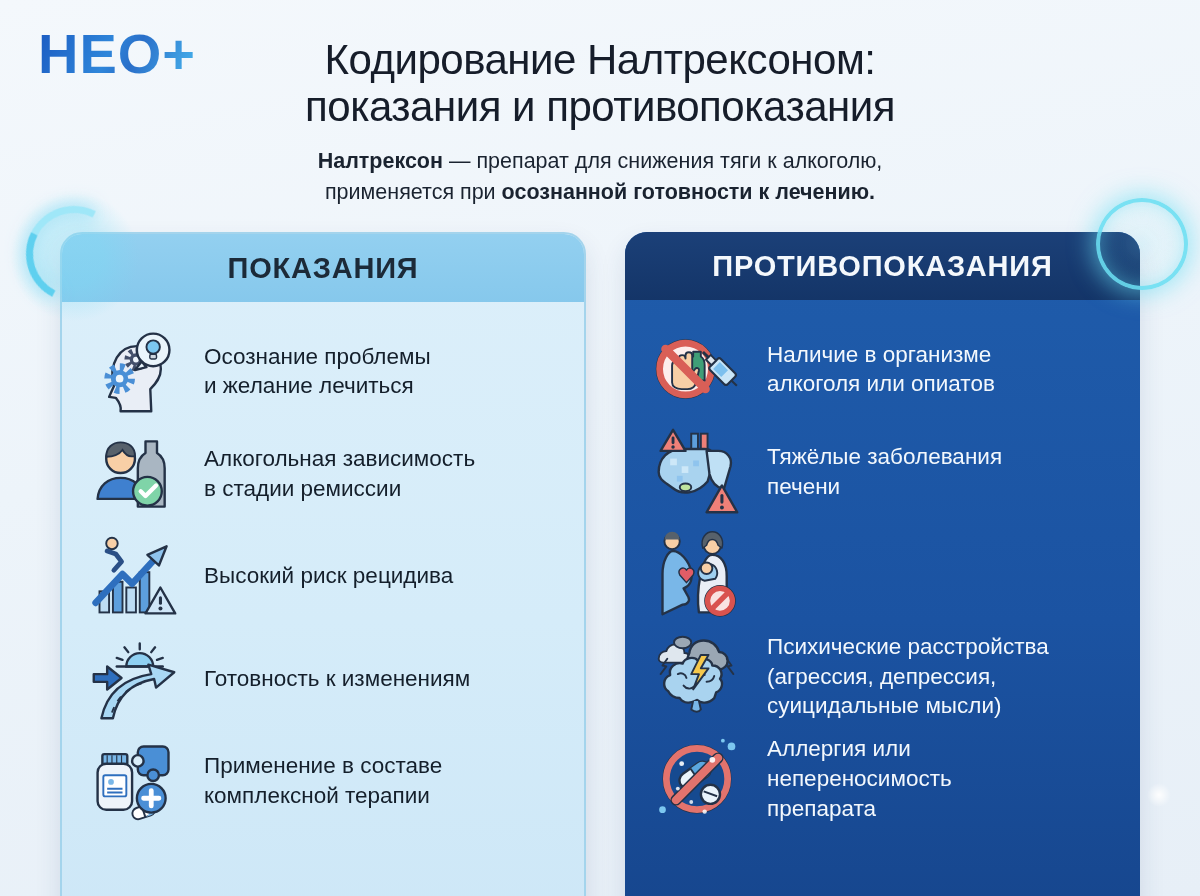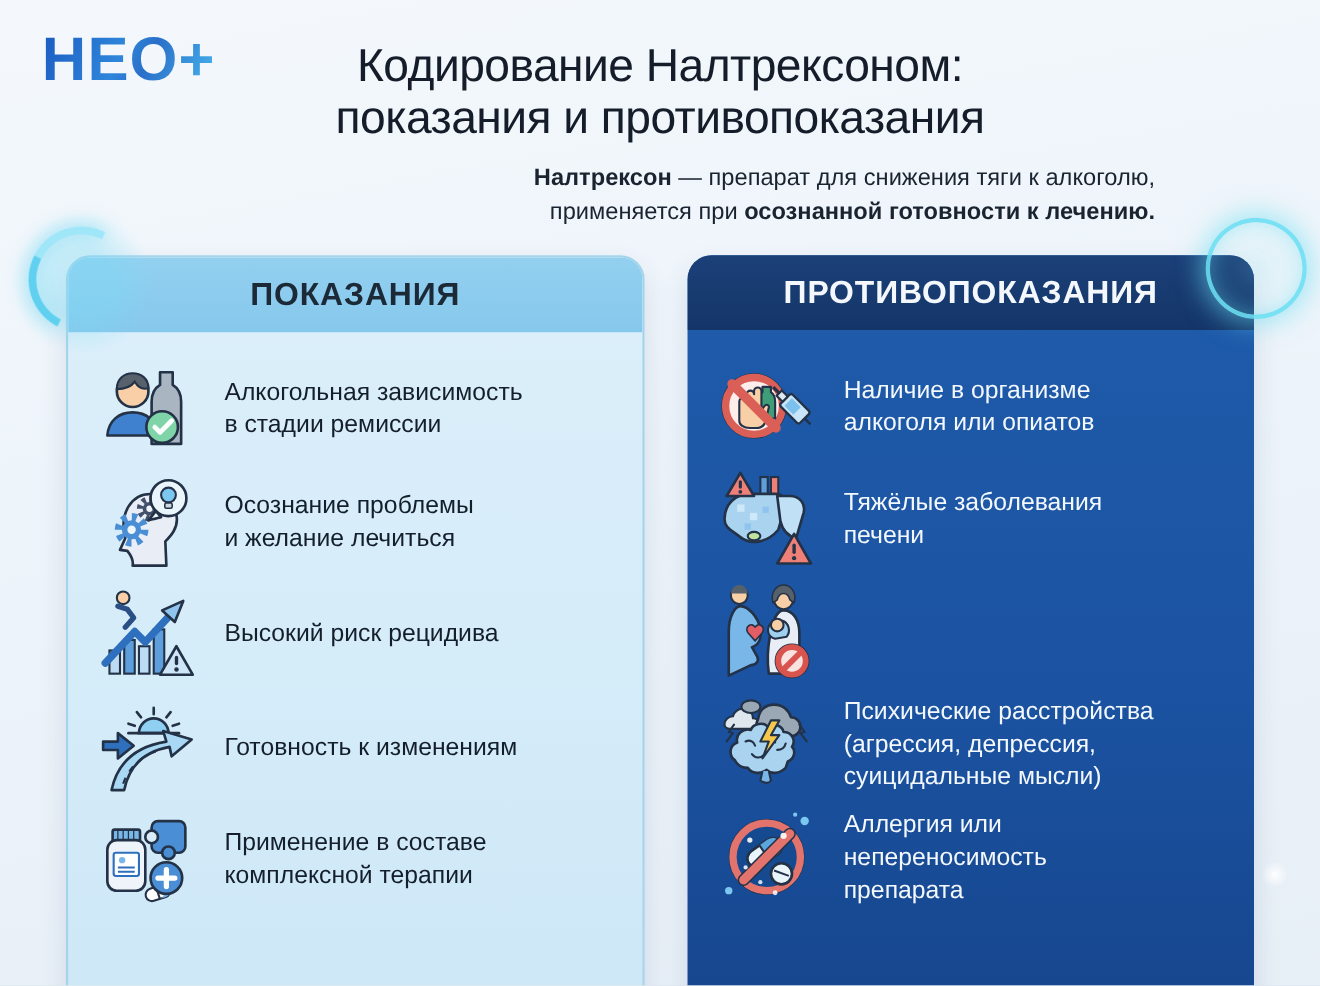--- a/index.html
+++ b/index.html
@@ -17,21 +17,21 @@
     -webkit-background-clip:text;background-clip:text;color:transparent;
     text-shadow:none;line-height:1;
   }
   
   .page-title{
     position:absolute;left:90px;right:90px;top:36px;text-align:center;
     font-size:42px;line-height:1.13;font-weight:400;color:#161d2a;
     white-space:pre-line;letter-spacing:-0.5px;
   }
   .subtitle{
-    position:absolute;left:150px;right:150px;top:146px;text-align:right;
+    position:absolute;left:150px;right:150px;top:146px;text-align:center;
     font-size:21.5px;line-height:1.45;color:#1a2330;
   }
   .subtitle b{font-weight:800;}
   
   .panel{position:absolute;top:232px;height:708px;border-radius:22px;overflow:hidden;
     box-shadow:0 12px 26px rgba(30,60,110,.12);}
   .panel-light{left:60px;width:526px;border:2px solid #a4d4ec;
     background:linear-gradient(180deg,#dceffa 0%,#d5ecf9 55%,#cde7f7 100%);}
   .panel-dark{left:625px;width:515px;
     background:linear-gradient(180deg,#1f5cab 0%,#1b53a2 55%,#16458c 100%);}
@@ -92,50 +92,50 @@
 
   <section class="panel panel-light">
     <div class="panel-header">
       <span>ПОКАЗАНИЯ</span>
     </div>
     <div class="panel-body">
 
       <div class="row">
         <span class="icon">
           <svg viewBox="0 0 96 96">
-            <path d="M60 14h12v12c5 3 8 9 8 16v40H52V42c0-7 3-13 8-16z" fill="#a9b6c2" stroke="#243247" stroke-width="2.5" stroke-linejoin="round"></path>
-            <circle cx="34" cy="32" r="15" fill="#f8cfa6" stroke="#243247" stroke-width="2.5"></circle>
-            <path d="M19 30c0-10 7-15 15-15s15 5 15 14c-6 2-10-1-13-6-3 4-9 7-17 7z" fill="#57616b" stroke="#243247" stroke-width="2"></path>
-            <path d="M10 74c1-14 11-22 24-22s23 8 24 22z" fill="#3f80cf" stroke="#243247" stroke-width="2.5" stroke-linejoin="round"></path>
-            <circle cx="62" cy="66" r="15" fill="#7fd4a8" stroke="#243247" stroke-width="2.5"></circle>
-            <path d="M55 66l5 5 11-11" fill="none" stroke="#ffffff" stroke-width="4.5" stroke-linecap="round" stroke-linejoin="round"></path>
-          </svg>
-        </span>
-        <p class="item-text">Алкогольная зависимость
-в стадии ремиссии</p>
-      </div>
-
-      <div class="row">
-        <span class="icon">
-          <svg viewBox="0 0 96 96">
             <path d="M34 90c1-5-1-9-5-14l-7-1 5-11c-6-24 6-42 24-42 15 0 25 10 25 24 0 9-5 15-11 21l1 23z" fill="#e9eef6" stroke="#243247" stroke-width="2.5" stroke-linejoin="round"></path>
             <circle cx="33" cy="56" r="12" fill="none" stroke="#4a8fd6" stroke-width="8" stroke-dasharray="4.7 4.7"></circle>
             <circle cx="33" cy="56" r="9" fill="#4a8fd6"></circle>
               <circle cx="33" cy="56" r="4" fill="#eef5fb"></circle>
             <circle cx="50" cy="36" r="9" fill="none" stroke="#44506b" stroke-width="6" stroke-dasharray="3.5 3.5"></circle>
             <circle cx="50" cy="36" r="6.5" fill="#44506b"></circle>
               <circle cx="50" cy="36" r="3" fill="#eef5fb"></circle>
             <circle cx="68" cy="26" r="17" fill="#eaf5fc" stroke="#243247" stroke-width="2.5"></circle>
             <path d="M56 38l-7 9 12-3z" fill="#eaf5fc" stroke="#243247" stroke-width="2.5" stroke-linejoin="round"></path>
             <circle cx="68" cy="23" r="7" fill="#7cc7f0" stroke="#243247" stroke-width="2"></circle>
             <rect x="64.5" y="30.5" width="7" height="5" rx="1.5" fill="#cfd8e2" stroke="#243247" stroke-width="1.5"></rect>
           </svg>
         </span>
         <p class="item-text">Осознание проблемы
 и желание лечиться</p>
+      </div>
+
+      <div class="row">
+        <span class="icon">
+          <svg viewBox="0 0 96 96">
+            <path d="M60 14h12v12c5 3 8 9 8 16v40H52V42c0-7 3-13 8-16z" fill="#a9b6c2" stroke="#243247" stroke-width="2.5" stroke-linejoin="round"></path>
+            <circle cx="34" cy="32" r="15" fill="#f8cfa6" stroke="#243247" stroke-width="2.5"></circle>
+            <path d="M19 30c0-10 7-15 15-15s15 5 15 14c-6 2-10-1-13-6-3 4-9 7-17 7z" fill="#57616b" stroke="#243247" stroke-width="2"></path>
+            <path d="M10 74c1-14 11-22 24-22s23 8 24 22z" fill="#3f80cf" stroke="#243247" stroke-width="2.5" stroke-linejoin="round"></path>
+            <circle cx="62" cy="66" r="15" fill="#7fd4a8" stroke="#243247" stroke-width="2.5"></circle>
+            <path d="M55 66l5 5 11-11" fill="none" stroke="#ffffff" stroke-width="4.5" stroke-linecap="round" stroke-linejoin="round"></path>
+          </svg>
+        </span>
+        <p class="item-text">Алкогольная зависимость
+в стадии ремиссии</p>
       </div>
 
       <div class="row">
         <span class="icon">
           <svg viewBox="0 0 96 96">
             <rect x="12" y="64" width="10" height="22" fill="#bcdcf4" stroke="#243247" stroke-width="2"></rect>
             <rect x="26" y="54" width="10" height="32" fill="#5d9fdd" stroke="#243247" stroke-width="2"></rect>
             <rect x="40" y="60" width="10" height="26" fill="#bcdcf4" stroke="#243247" stroke-width="2"></rect>
             <rect x="54" y="44" width="10" height="42" fill="#5d9fdd" stroke="#243247" stroke-width="2"></rect>
             <path d="M8 76L36 46l10 10L70 30" fill="none" stroke="#2e6fbe" stroke-width="7" stroke-linecap="round" stroke-linejoin="round"></path>

